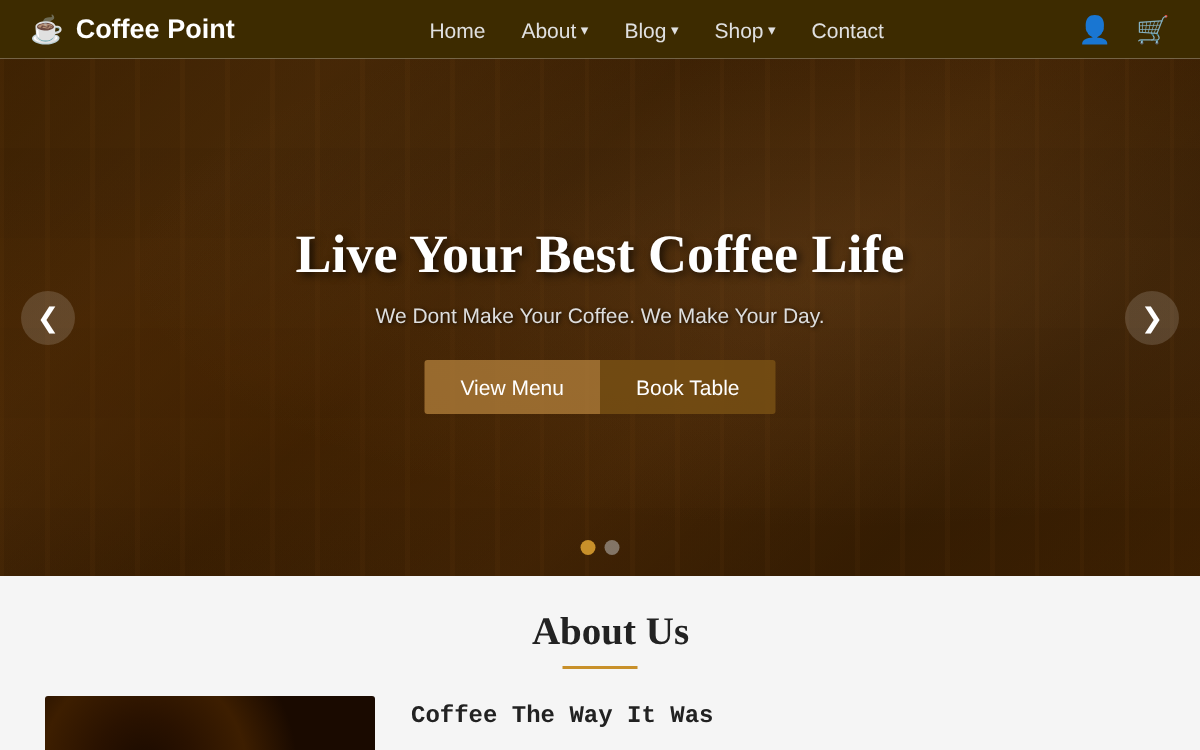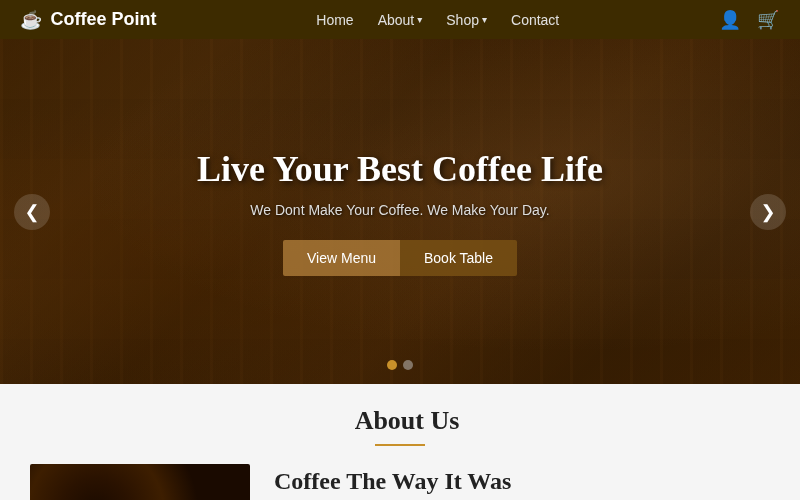--- a/index.html
+++ b/index.html
@@ -211,38 +211,39 @@
       width: 220px;
       height: 120px;
       flex-shrink: 0;
       background:
         radial-gradient(circle at 30% 40%, #1a0a00 0%, #2a1200 20%, #3d1e00 40%, #1a0a00 60%),
         repeating-radial-gradient(circle at 50% 50%, rgba(80,40,0,0.5) 0px, rgba(80,40,0,0.5) 3px, transparent 3px, transparent 8px);
       background-color: #2a1200;
       border-radius: 2px;
     }
     .about-text-block h3 {
-      font-size: 24px;
-      font-family: Liberation Serif, serif;
+      font-size: 16px;
+      font-family: Liberation Mono, monospace;
       font-weight: bold;
       color: #222;
       padding-top: 4px;
     }
   </style>
 </head>
 <body>
 
 <nav>
   <div class="nav-brand">
     <span class="coffee-icon">☕</span>
     <span>Coffee Point</span>
   </div>
   <div class="nav-links">
     <a>Home</a>
     <a class="has-arrow">About</a>
+    <a class="has-arrow">Blog</a>
     <a class="has-arrow">Shop</a>
     <a>Contact</a>
   </div>
   <div class="nav-icons">
     <span>👤</span>
     <span>🛒</span>
   </div>
 </nav>
 
 <div class="hero">

